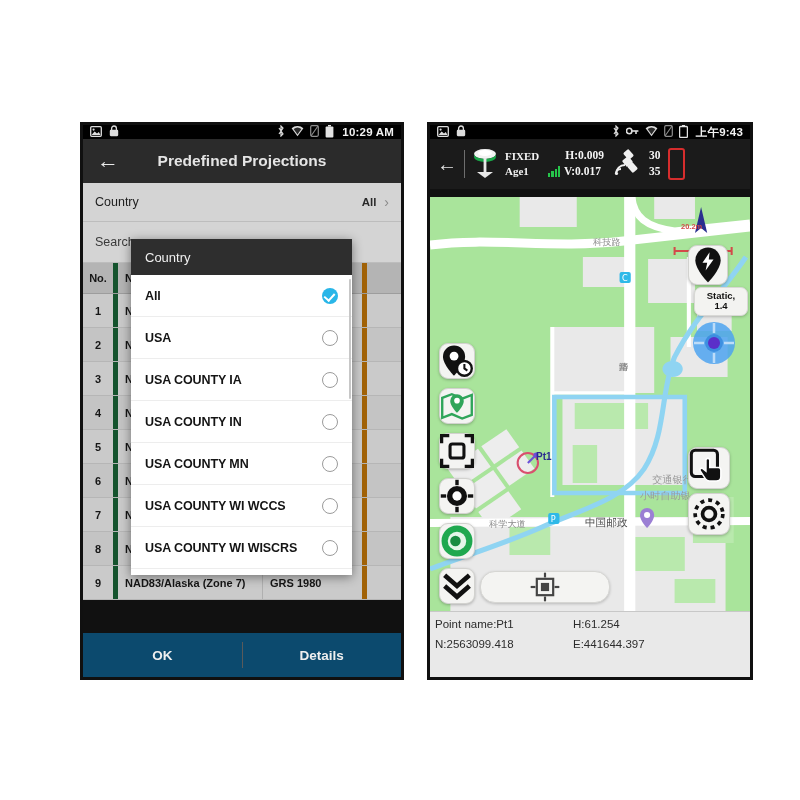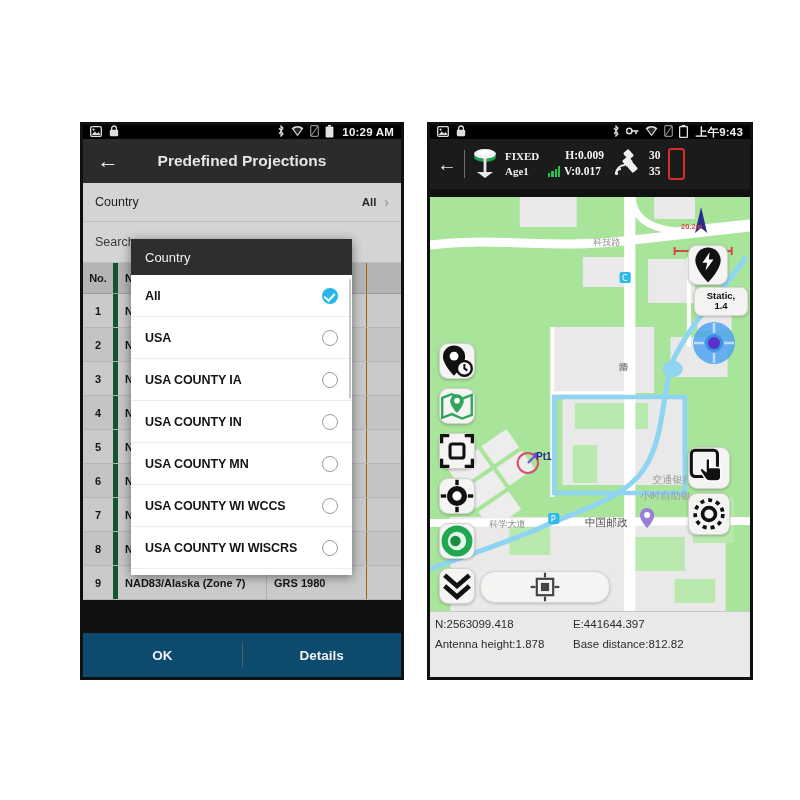--- a/index.html
+++ b/index.html
@@ -64,21 +64,21 @@
   }
   .tbl .trow{
     display:flex;height:33px;align-items:center;background:#cacaca;
     border-bottom:1px solid #b6b6b6;font-weight:bold;
   }
   .tbl .trow:nth-child(even){background:#c4c4c4;}
   .c-no{width:30px;text-align:left;border-right:5px solid #14532d;height:100%;
         display:flex;align-items:center;justify-content:center;}
   .c-name{flex:1;padding-left:7px;border-right:1px solid #b0b0b0;height:100%;
         display:flex;align-items:center;overflow:hidden;white-space:nowrap;}
-  .c-ell{width:92px;padding-left:7px;border-right:1px solid #a16207;height:100%;
+  .c-ell{width:92px;padding-left:7px;border-right:5px solid #a16207;height:100%;
         display:flex;align-items:center;overflow:hidden;white-space:nowrap;}
   .c-tail{width:34px;height:100%;}
 
   
   .btnbar{
     position:absolute;left:0;right:0;bottom:0;height:44px;background:#0c4a6e;
     display:flex;align-items:center;
   }
   .btnbar .b{
     flex:1;text-align:center;color:#efefef;font-size:13.5px;font-weight:bold;
@@ -657,24 +657,24 @@
                   <circle cx="13" cy="13" r="4.2"></circle>
                   <circle cx="13" cy="13" r="9" stroke-dasharray="2.6 2.6"></circle>
                 </g>
               </svg>
           </span>
         </div>
       </div>
 
       <div class="info">
         <div class="ln">
+          <span class="k1">Point name:Pt1</span>
+          <span class="k2">H:61.254</span>
+        </div>
+        <div class="ln">
           <span class="k1">N:2563099.418</span>
           <span class="k2">E:441644.397</span>
-        </div>
-        <div class="ln">
-          <span class="k1">Antenna height:1.878</span>
-          <span class="k2">Base distance:812.82</span>
         </div>
       </div>
 
     </div>
   </div>
 </div>
 
 </body></html>

